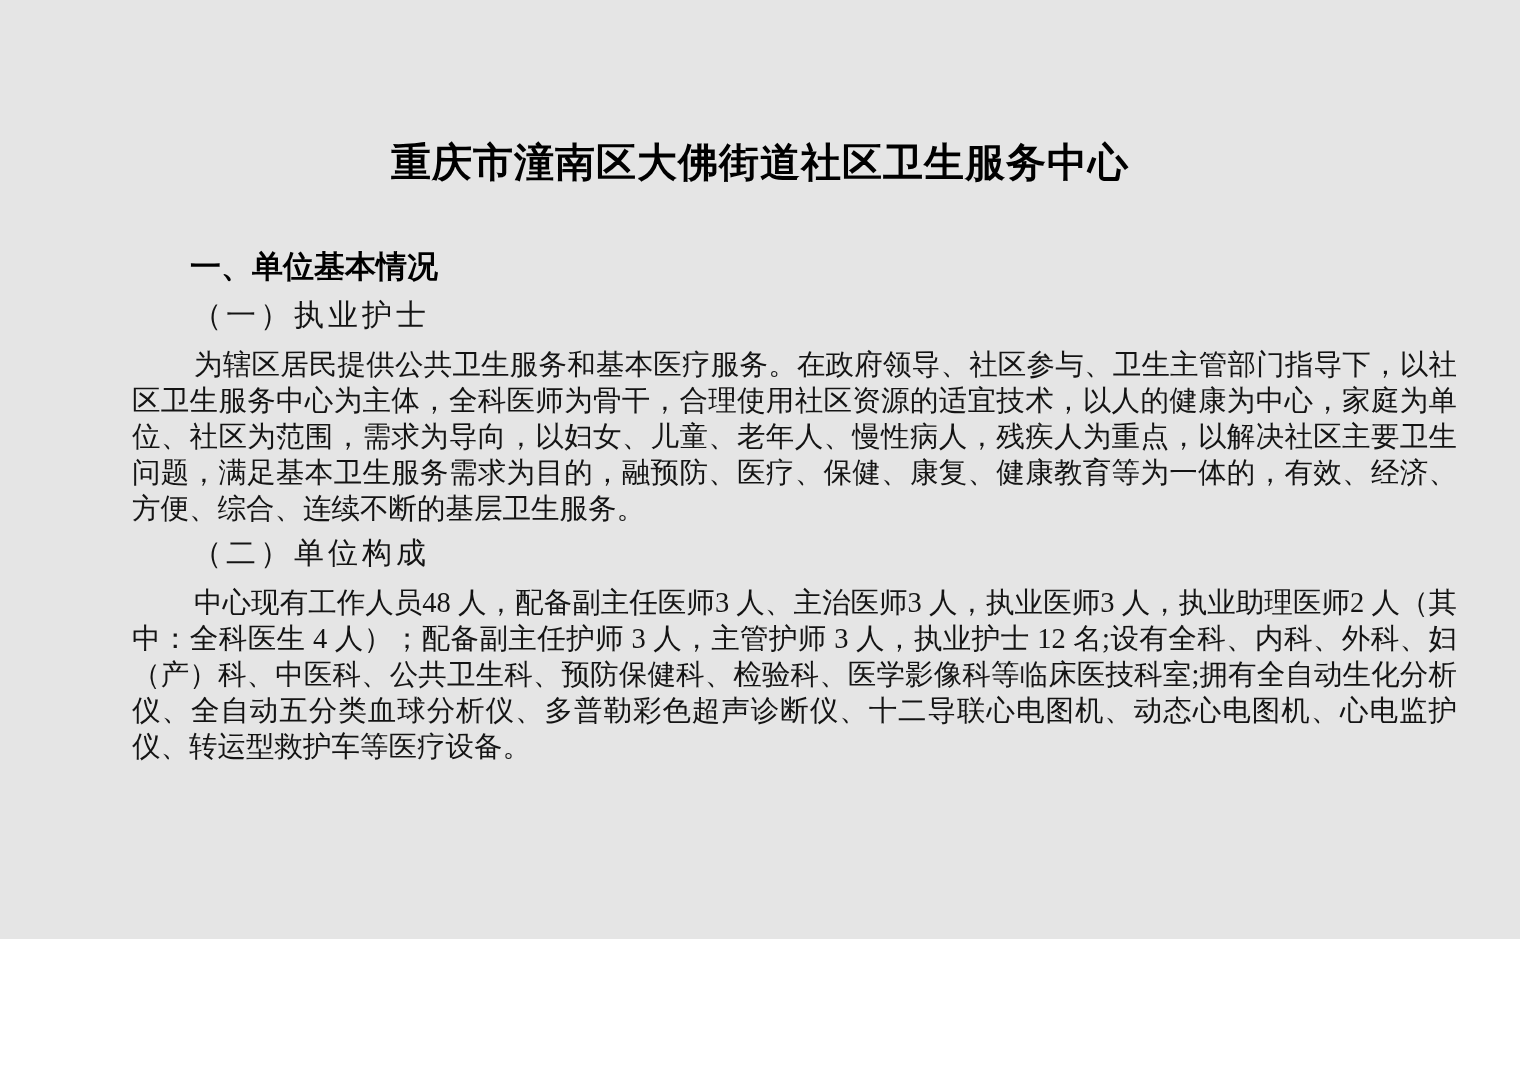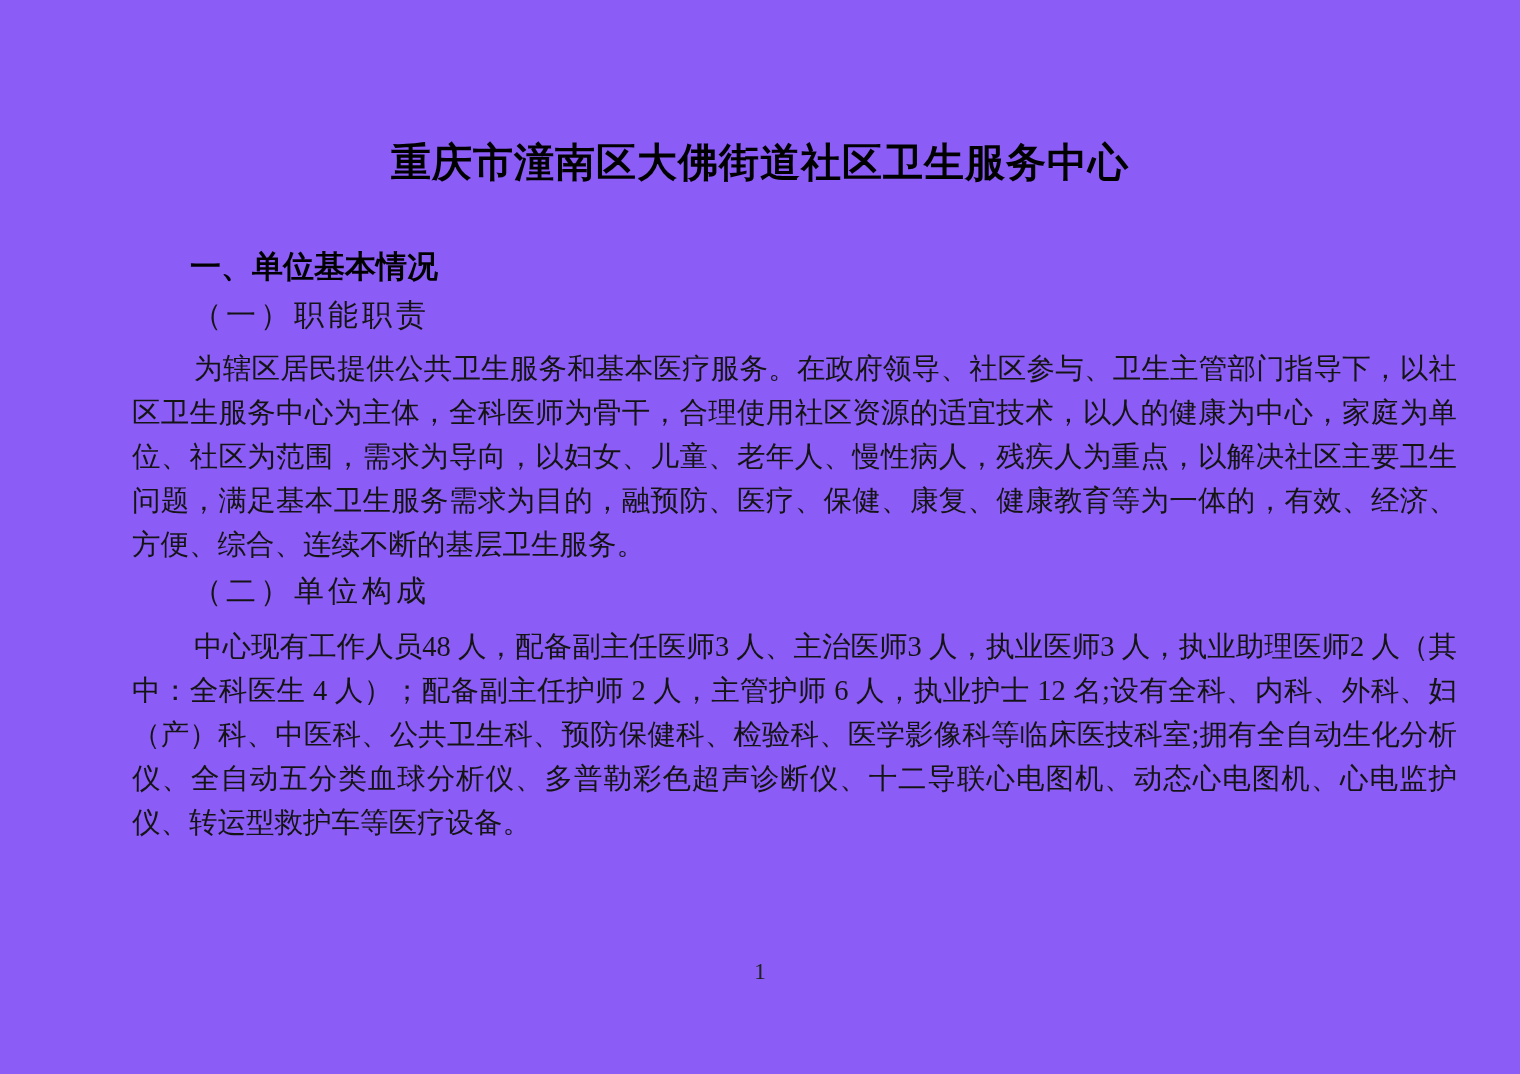--- a/index.html
+++ b/index.html
@@ -3,22 +3,22 @@
 <meta charset="utf-8">
 <style>
   html, body {
     margin: 0;
     padding: 0;
     background: #ffffff;
   }
   .page {
     position: relative;
     width: 1520px;
-    height: 1074px;
-    background: #8b5cf6;
+    height: 939px;
+    background: #e5e5e5;
     color: #000000;
     font-family: "Liberation Serif", serif;
     overflow: hidden;
   }
   .title-block {
     padding-top: 134px;
     text-align: center;
   }
   .title-line {
     font-size: 40px;
@@ -44,26 +44,25 @@
   .subsection-heading {
     padding-left: 60px;
     font-size: 30px;
     line-height: 48px;
     font-weight: 400;
     letter-spacing: 4px;
     color: #141414;
   }
   .sub2 {
     margin-top: 2px;
-    font-family: Liberation Mono, monospace;
   }
   .para {
     margin: 8px 0 0 0;
     font-size: 28.5px;
-    line-height: 44px;
+    line-height: 36px;
     text-align: justify;
     text-indent: 62px;
     color: #141414;
     font-weight: 400;
   }
   .page-number {
     position: absolute;
     left: 0;
     right: 0;
     top: 956px;
@@ -78,21 +77,21 @@
 <body>
 
 <div class="page">
 
   <div class="title-block">
     <div class="title-line">重庆市潼南区大佛街道社区卫生服务中心</div>
   </div>
 
   <div class="content">
     <div class="section-heading">一、单位基本情况</div>
-    <div class="subsection-heading">（一）职能职责</div>
+    <div class="subsection-heading">（一）执业护士</div>
     <p class="para">为辖区居民提供公共卫生服务和基本医疗服务。在政府领导、社区参与、卫生主管部门指导下，以社区卫生服务中心为主体，全科医师为骨干，合理使用社区资源的适宜技术，以人的健康为中心，家庭为单位、社区为范围，需求为导向，以妇女、儿童、老年人、慢性病人，残疾人为重点，以解决社区主要卫生问题，满足基本卫生服务需求为目的，融预防、医疗、保健、康复、健康教育等为一体的，有效、经济、方便、综合、连续不断的基层卫生服务。</p>
     <div class="subsection-heading sub2">（二）单位构成</div>
-    <p class="para">中心现有工作人员48 人，配备副主任医师3 人、主治医师3 人，执业医师3 人，执业助理医师2 人（其中：全科医生 4 人）；配备副主任护师 2 人，主管护师 6 人，执业护士 12 名;设有全科、内科、外科、妇（产）科、中医科、公共卫生科、预防保健科、检验科、医学影像科等临床医技科室;拥有全自动生化分析仪、全自动五分类血球分析仪、多普勒彩色超声诊断仪、十二导联心电图机、动态心电图机、心电监护仪、转运型救护车等医疗设备。</p>
+    <p class="para">中心现有工作人员48 人，配备副主任医师3 人、主治医师3 人，执业医师3 人，执业助理医师2 人（其中：全科医生 4 人）；配备副主任护师 3 人，主管护师 3 人，执业护士 12 名;设有全科、内科、外科、妇（产）科、中医科、公共卫生科、预防保健科、检验科、医学影像科等临床医技科室;拥有全自动生化分析仪、全自动五分类血球分析仪、多普勒彩色超声诊断仪、十二导联心电图机、动态心电图机、心电监护仪、转运型救护车等医疗设备。</p>
   </div>
 
   <div class="page-number">1</div>
 
 </div>
 
 </body></html>

